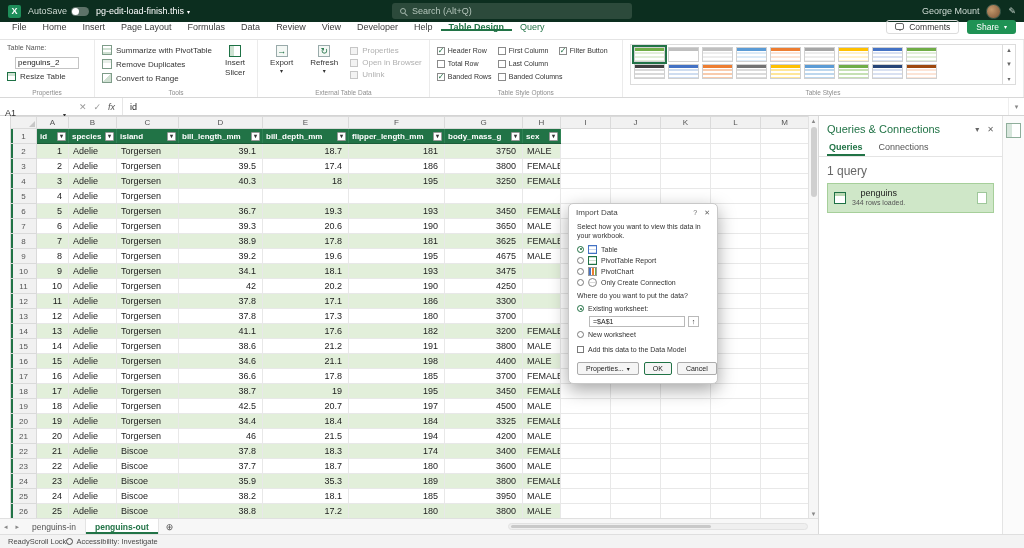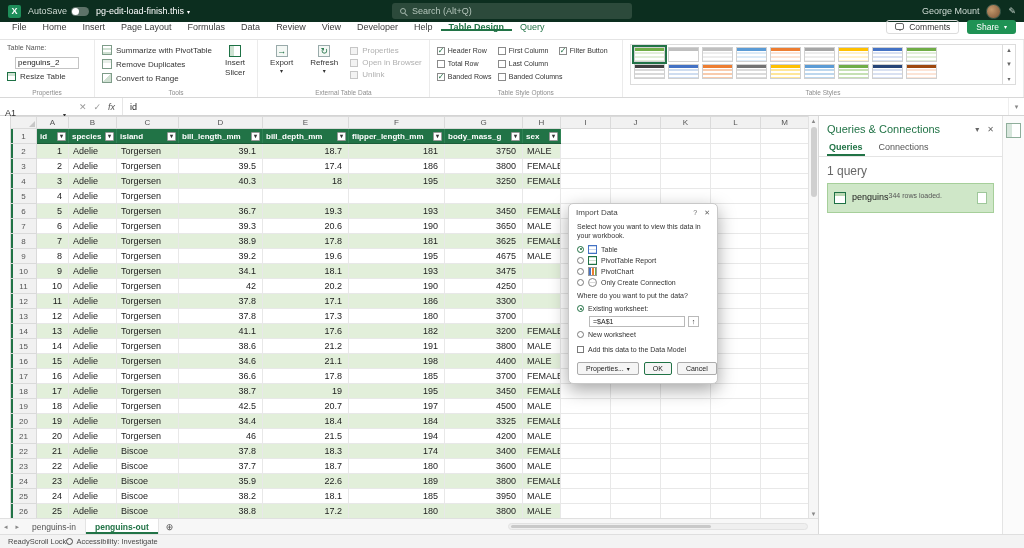--- a/index.html
+++ b/index.html
@@ -98,21 +98,21 @@
   
   .panel { position:absolute; top:116px; left:818px; width:184px; bottom:14px; background:#fff; border-left:1px solid #d9d9d9; }
   .p-head { display:flex; align-items:center; justify-content:space-between; padding:7px 8px 5px; color:#217346; font-size:11px; }
   .p-head-ics { color:#666; display:flex; gap:8px; font-size:8px; }
   .p-tabs { display:flex; border-bottom:1px solid #e4e4e4; padding:0 8px; gap:12px; font-size:9px; color:#555; }
   .p-tab { padding:2px 2px 4px; }
   .p-tab.active { color:#217346; font-weight:700; box-shadow:inset 0 -2px 0 #217346; }
   .p-count { padding:7px 8px 5px; font-size:12px; color:#666; }
   .q-item { margin:0 8px; background:#cfe7c8; border:1px solid #a6cf9a; height:30px; display:flex; align-items:center; gap:6px; padding:0 6px; }
   .q-ic { width:12px; height:12px; background:#fff; border:1px solid #1e7145; background:linear-gradient(#bcd9b4 0 3px,#fff 3px); flex:none; }
-  .q-texts { display:flex; flex-direction:row; line-height:1.25; }
+  .q-texts { display:flex; flex-direction:column; line-height:1.25;align-items:center; }
   .q-name { font-size:9px; color:#1c1c1c; }
   .q-detail { font-size:7px; color:#555; }
   .q-side { margin-left:auto; width:10px; height:12px; background:#fff; border:1px solid #9ec79a; }
   .strip { position:absolute; top:116px; left:1002px; right:0; bottom:14px; background:#fbfbfb; border-left:1px solid #e4e4e4; }
   .strip-ic { width:15px; height:15px; margin:7px auto 0; border:1px solid #8fae9b; background:linear-gradient(90deg,#d7e6dc 0 5px,#fff 5px); }
 
   
   .dialog { position:absolute; left:568px; top:203px; width:150px; background:#fff; border:1px solid #c8c8c8; border-radius:5px; box-shadow:0 6px 18px rgba(0,0,0,.35); font-size:7px; color:#333; z-index:5; }
   .dlg-title { display:flex; align-items:center; justify-content:space-between; padding:4px 7px 2px; font-size:8px; color:#444; }
   .dlg-x { display:flex; gap:7px; color:#666; font-size:7px; }
@@ -804,21 +804,21 @@
             <td class="ecell"></td>
             <td class="ecell"></td>
             <td class="ecell"></td>
           </tr>
           <tr class="band">
             <td class="rowhdr">24</td>
             <td class="tcell num">23</td>
             <td class="tcell txt">Adelie</td>
             <td class="tcell txt">Biscoe</td>
             <td class="tcell num">35.9</td>
-            <td class="tcell num">22.6</td>
+            <td class="tcell num">35.3</td>
             <td class="tcell num">189</td>
             <td class="tcell num">3800</td>
             <td class="tcell txt">FEMALE</td>
             <td class="ecell"></td>
             <td class="ecell"></td>
             <td class="ecell"></td>
             <td class="ecell"></td>
             <td class="ecell"></td>
           </tr>
           <tr>

